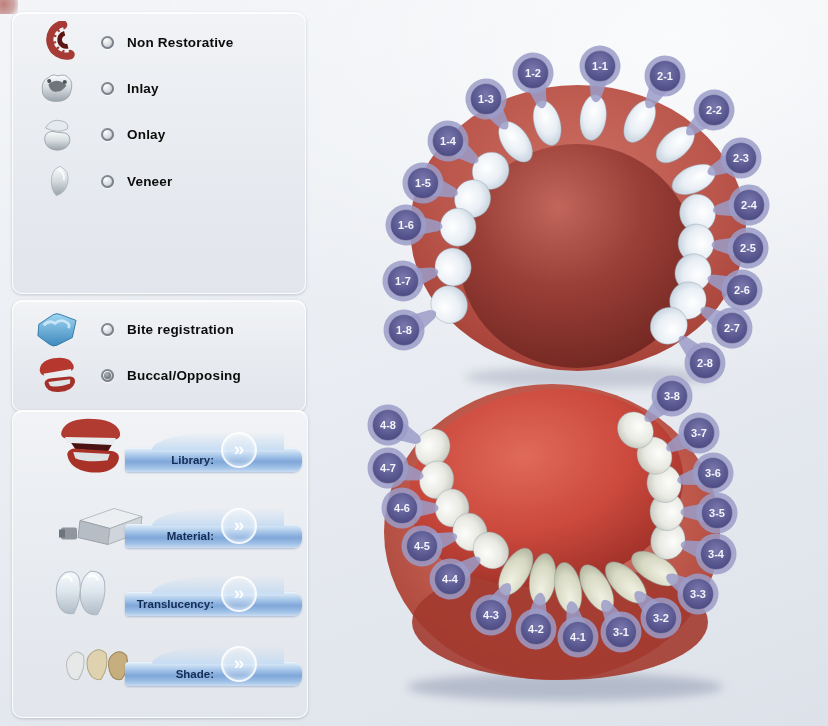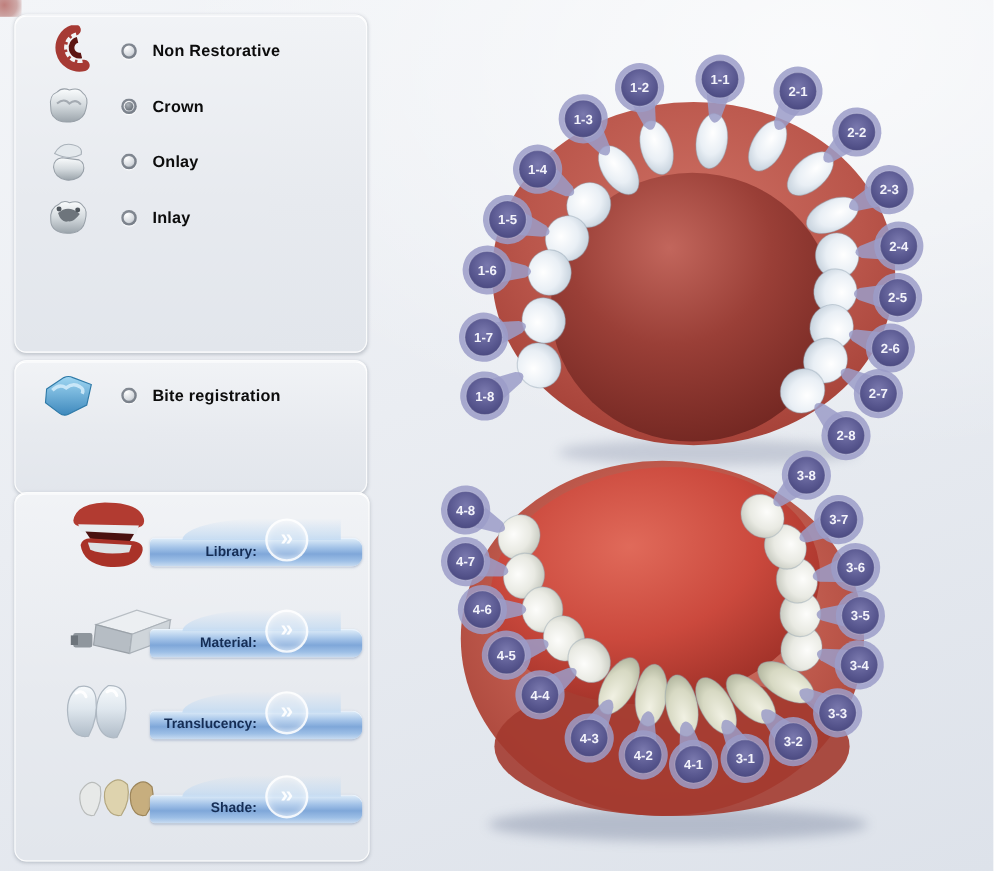--- a/index.html
+++ b/index.html
@@ -82,71 +82,85 @@
           <path d="M36 6 A15 15 0 1 0 36 38" fill="none" stroke="#a63a34" stroke-width="10" stroke-linecap="round"></path>
           <path d="M36 11 A10 10 0 1 0 36 33" fill="none" stroke="#f2f3f4" stroke-width="5" stroke-dasharray="4 2"></path>
           <path d="M36 15 A6 6 0 1 0 36 29" fill="none" stroke="#5c1512" stroke-width="5"></path>
             </g>
         </svg>
         </span>
       <span class="radio"></span>
       <span class="opt-label">Non Restorative</span>
     </div>
 
-    <div class="opt-row">
-      <span class="icon-cell">
-        <svg width="48" height="38" viewBox="0 0 52 44">
-          <path d="M9 24 Q7 12 15 9 Q20 4 27 7 Q36 4 40 10 Q46 14 43 25 Q41 35 32 37 Q18 40 12 33 Q9 30 9 24Z" fill="url(#gMetal)" stroke="#98a0a8"></path>
-          <path d="M15 20 Q22 14 27 20 Q33 15 38 21" fill="none" stroke="#8b939b" stroke-width="2" opacity=".7"></path>
-        </svg>
-        </span>
-      <span class="radio selected"></span>
-      <span class="opt-label">Crown</span>
-    </div>
-
-    <div class="opt-row">
-      <span class="icon-cell">
-        <svg width="46" height="42" viewBox="0 0 52 44">
-          <path d="M12 27 Q12 19 20 18 L36 20 Q42 23 40 31 Q36 40 24 39 Q13 37 12 27Z" fill="url(#gMetal)" stroke="#98a0a8"></path>
-          <path d="M13 14 Q19 3 31 6 Q40 8 38 15 Q27 21 13 14Z" fill="#e4e9ed" stroke="#aab2ba"></path>
-        </svg>
-        </span>
-      <span class="radio"></span>
-      <span class="opt-label">Onlay</span>
-    </div>
 
     <div class="opt-row">
       <span class="icon-cell">
         <svg width="48" height="38" viewBox="0 0 52 44">
           <path d="M9 25 Q8 13 16 10 Q21 5 27 8 Q36 5 40 11 Q45 15 42 26 Q40 35 31 37 Q18 39 12 33 Q9 30 9 25Z" fill="url(#gMetal)" stroke="#98a0a8"></path>
           <path d="M16 18 Q26 9 37 19 Q31 27 26 26 Q19 28 16 18Z" fill="#6e757c"></path>
           <circle cx="17" cy="14" r="2.4" fill="#4e555c"></circle>
             <circle cx="35" cy="15" r="2.4" fill="#4e555c"></circle>
         </svg>
         </span>
       <span class="radio"></span>
       <span class="opt-label">Inlay</span>
     </div>
 
+    <div class="opt-row">
+      <span class="icon-cell">
+        <svg width="46" height="42" viewBox="0 0 52 44">
+          <path d="M12 27 Q12 19 20 18 L36 20 Q42 23 40 31 Q36 40 24 39 Q13 37 12 27Z" fill="url(#gMetal)" stroke="#98a0a8"></path>
+          <path d="M13 14 Q19 3 31 6 Q40 8 38 15 Q27 21 13 14Z" fill="#e4e9ed" stroke="#aab2ba"></path>
+        </svg>
+        </span>
+      <span class="radio"></span>
+      <span class="opt-label">Onlay</span>
+    </div>
+
+    <div class="opt-row">
+      <span class="icon-cell">
+        <svg width="40" height="42" viewBox="0 0 52 44">
+          <path d="M30 3 Q43 9 40 24 Q37 38 25 41 Q17 32 19 17 Q21 6 30 3Z" fill="url(#gMetal)" stroke="#a8b0b8"></path>
+          <path d="M29 8 Q36 12 35 20" stroke="#ffffff" fill="none" opacity=".85" stroke-width="2.4" stroke-linecap="round"></path>
+        </svg>
+        </span>
+      <span class="radio"></span>
+      <span class="opt-label">Veneer</span>
+    </div>
 
   </div>
 
   <div class="panel panel-models">
 
     <div class="opt-row">
       <span class="icon-cell">
         <svg width="52" height="42" viewBox="0 0 52 44">
           <path d="M7 17 L22 7 Q26 5 30 7 L46 13 L42 31 L26 39 Q22 41 18 38 L6 29 Z" fill="url(#gBlue)" stroke="#2f7aa8"></path>
           <path d="M12 18 Q18 12 24 16 Q30 11 36 15 Q40 17 38 21" fill="none" stroke="#cfeafa" stroke-width="3" opacity=".9"></path>
         </svg>
         </span>
       <span class="radio"></span>
       <span class="opt-label">Bite registration</span>
     </div>
 
+    <div class="opt-row">
+      <span class="icon-cell">
+        <svg width="52" height="44" viewBox="0 0 52 44">
+            <g transform="rotate(-12 26 22)">
+          <path d="M10 14 Q12 5 26 5 Q42 6 44 15 Q45 20 40 21 L14 20 Q10 19 10 14Z" fill="#b5372e"></path>
+          <path d="M13 18 L41 19 L40 24 Q26 28 14 23Z" fill="#e9edf0"></path>
+          <path d="M12 28 Q13 23 20 24 L38 26 Q44 27 42 33 Q38 41 24 39 Q12 37 12 28Z" fill="#a5302a"></path>
+          <path d="M16 27 L38 29 L37 33 Q24 35 17 31Z" fill="#dfe4e7"></path>
+            </g>
+        </svg>
+        </span>
+      <span class="radio selected"></span>
+      <span class="opt-label">Buccal/Opposing</span>
+    </div>
   </div>
 
   <div class="panel panel-params">
 
     <span class="pic" style="left:40px;top:4px;">
       <svg width="86" height="64" viewBox="0 0 85 62">
         <path d="M8 18 Q10 4 34 3 Q62 3 66 16 Q68 24 58 24 L16 23 Q8 23 8 18Z" fill="#b23b31"></path>
         <path d="M12 21 L62 22 L60 29 Q34 34 14 27Z" fill="#e8ecef"></path>
         <path d="M18 27 L58 29 L54 36 L22 33Z" fill="#4a1210"></path>
         <path d="M14 38 Q16 31 26 33 L58 35 Q68 37 64 46 Q58 58 36 56 Q16 53 14 38Z" fill="#a93228"></path>

